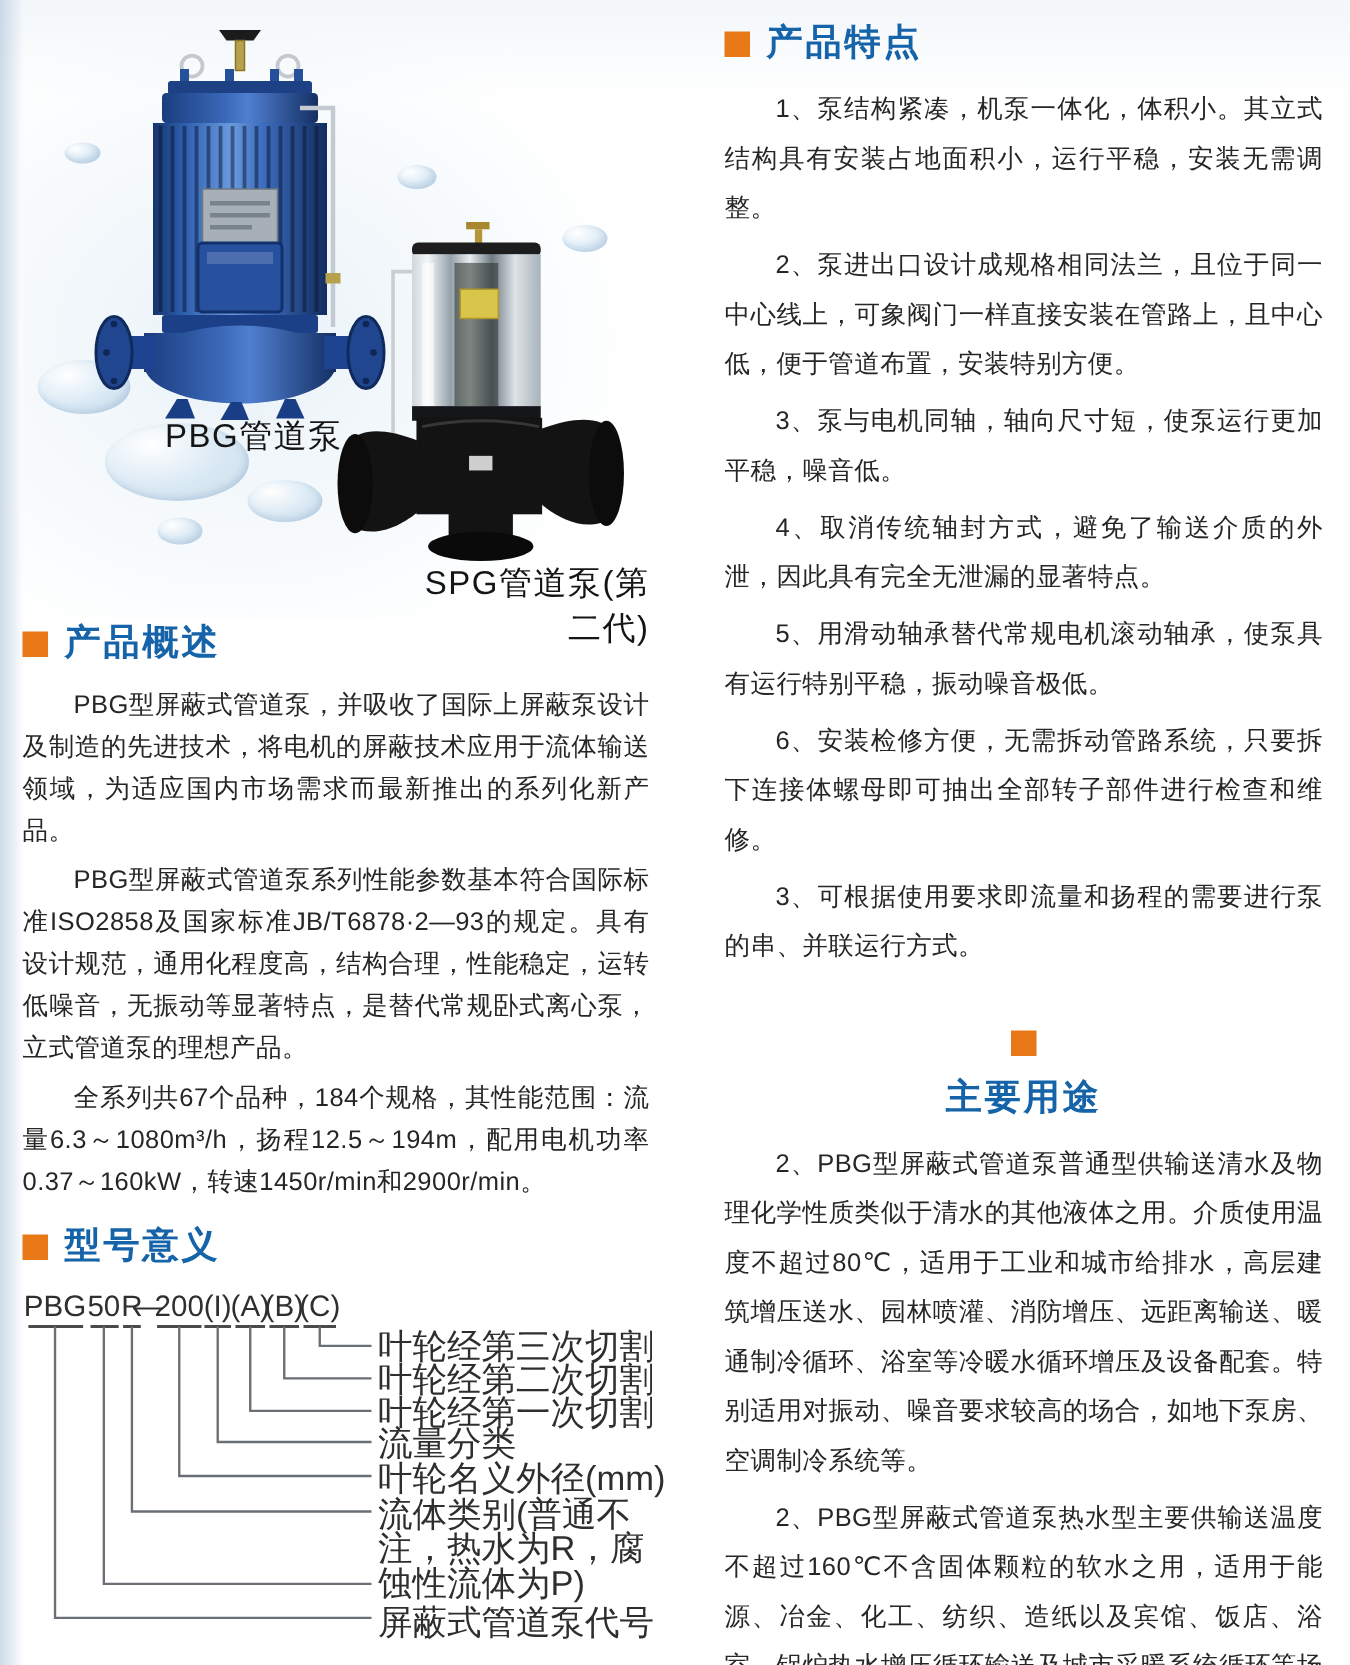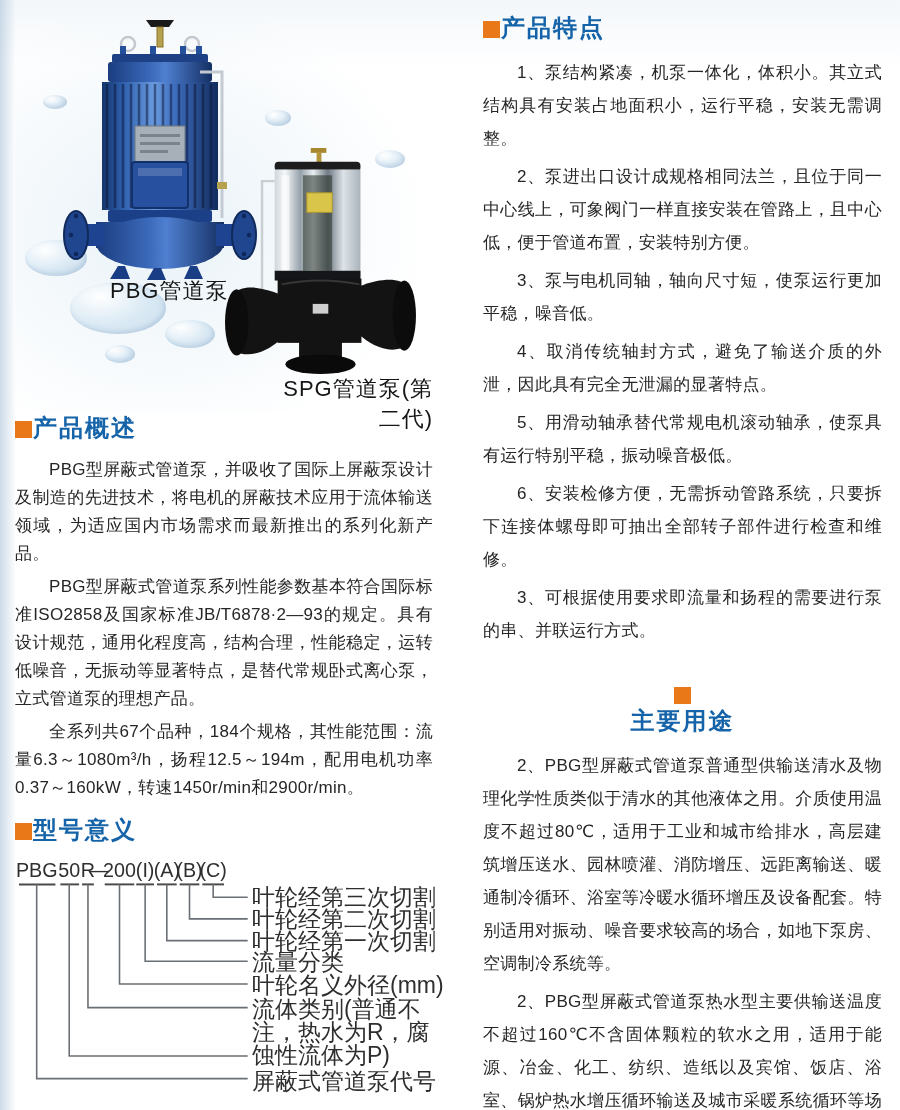--- a/index.html
+++ b/index.html
@@ -4,21 +4,21 @@
 <style>
   html,body{margin:0;padding:0;background:#ffffff;}
   .page{position:relative;width:900px;height:1110px;overflow:hidden;
         background:linear-gradient(180deg,#f3f7fa 0%,#ffffff 6%);
         font-family:"Liberation Sans","DejaVu Sans",sans-serif;color:#222;}
   .page::before{content:"";position:absolute;left:0;top:0;bottom:0;width:16px;
         background:linear-gradient(90deg,rgba(165,190,214,.55),rgba(255,255,255,0));pointer-events:none;}
   .col-left{position:absolute;left:15px;top:0;width:418px;}
   .col-right{position:absolute;left:483px;top:12px;width:399px;}
 
-  .sec-header{display:flex;align-items:center;gap:1px;margin:0 0 12px 0;}
+  .sec-header{display:flex;align-items:center;gap:11px;margin:0 0 12px 0;}
   .bullet{width:17px;height:17px;background:#e87818;flex:0 0 auto;margin-top:2px;}
   .sec-header h2{margin:0;font-size:24px;font-weight:bold;color:#1563a8;letter-spacing:2px;}
 
   p.body{margin:0 0 5px 0;font-size:17px;text-align:justify;text-indent:2em;
          color:#262626;letter-spacing:.3px;}
   .lh28{line-height:28px;}
   .lh33{line-height:33px;margin:0;}
 
   .photos{position:relative;height:412px;
           background:radial-gradient(ellipse at 35% 55%,#e9f2f8 0%,rgba(255,255,255,0) 70%);}

